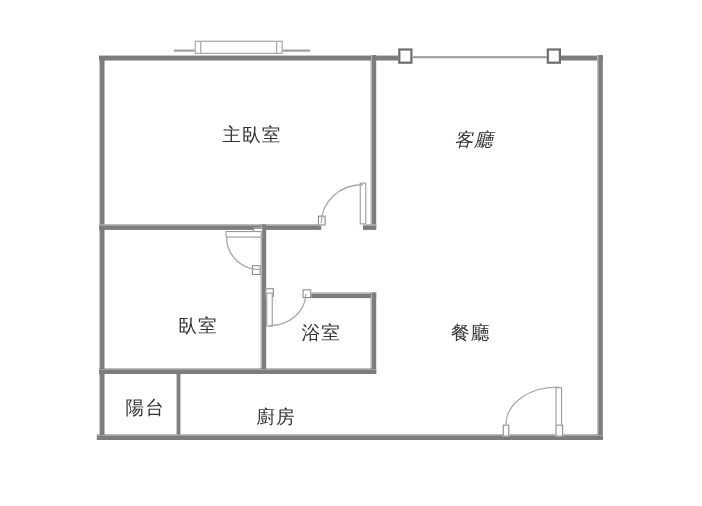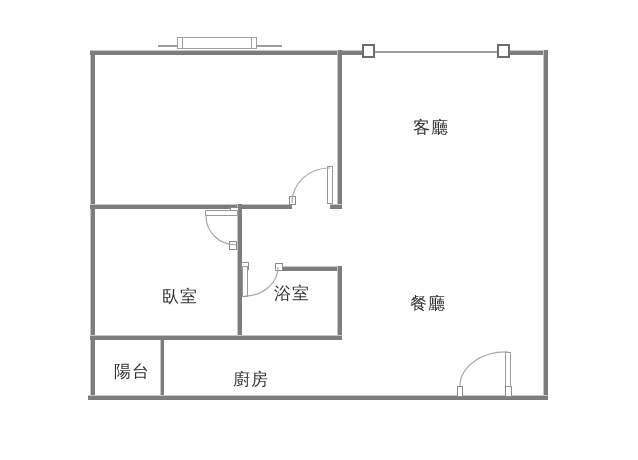--- a/index.html
+++ b/index.html
@@ -98,20 +98,21 @@
   <div class="jamb" style="left:505px; top:386px; width:7px; height:11px;"></div>
   <div class="leaf" style="left:505px; top:352px; width:6px; height:35px;"></div>
 
   <svg class="arcs" width="638" height="460" viewBox="0 0 638 460">
     <path d="M292,203 A37,35 0 0 1 330,168" fill="none" stroke="#a8a8a8" stroke-width="1.2"></path>
     <path d="M206,216 A30,29 0 0 0 236,245" fill="none" stroke="#a8a8a8" stroke-width="1.2"></path>
     <path d="M245,296 A33,29 0 0 0 278,267" fill="none" stroke="#a8a8a8" stroke-width="1.2"></path>
     <path d="M460,386 A46,34 0 0 1 508,352" fill="none" stroke="#a8a8a8" stroke-width="1.2"></path>
   </svg>
 
-  <span class="room-label" style="left:431px; top:127px;">客廳</span>
+  <span class="room-label" style="left:229px; top:123px;">主臥室</span>
+  <span class="room-label" style="left:431px; top:127px;font-style:italic;">客廳</span>
   <span class="room-label" style="left:180px; top:296px;">臥室</span>
-  <span class="room-label" style="left:292px; top:293px;text-align:center;">浴室</span>
+  <span class="room-label" style="left:292px; top:303px;text-align:center;">浴室</span>
   <span class="room-label" style="left:384px; top:303px;margin-left:44px;">餐廳</span>
   <span class="room-label" style="left:132px; top:371px;">陽台</span>
   <span class="room-label" style="left:251px; top:379px;">廚房</span>
 
 </div>
 
 </body></html>

